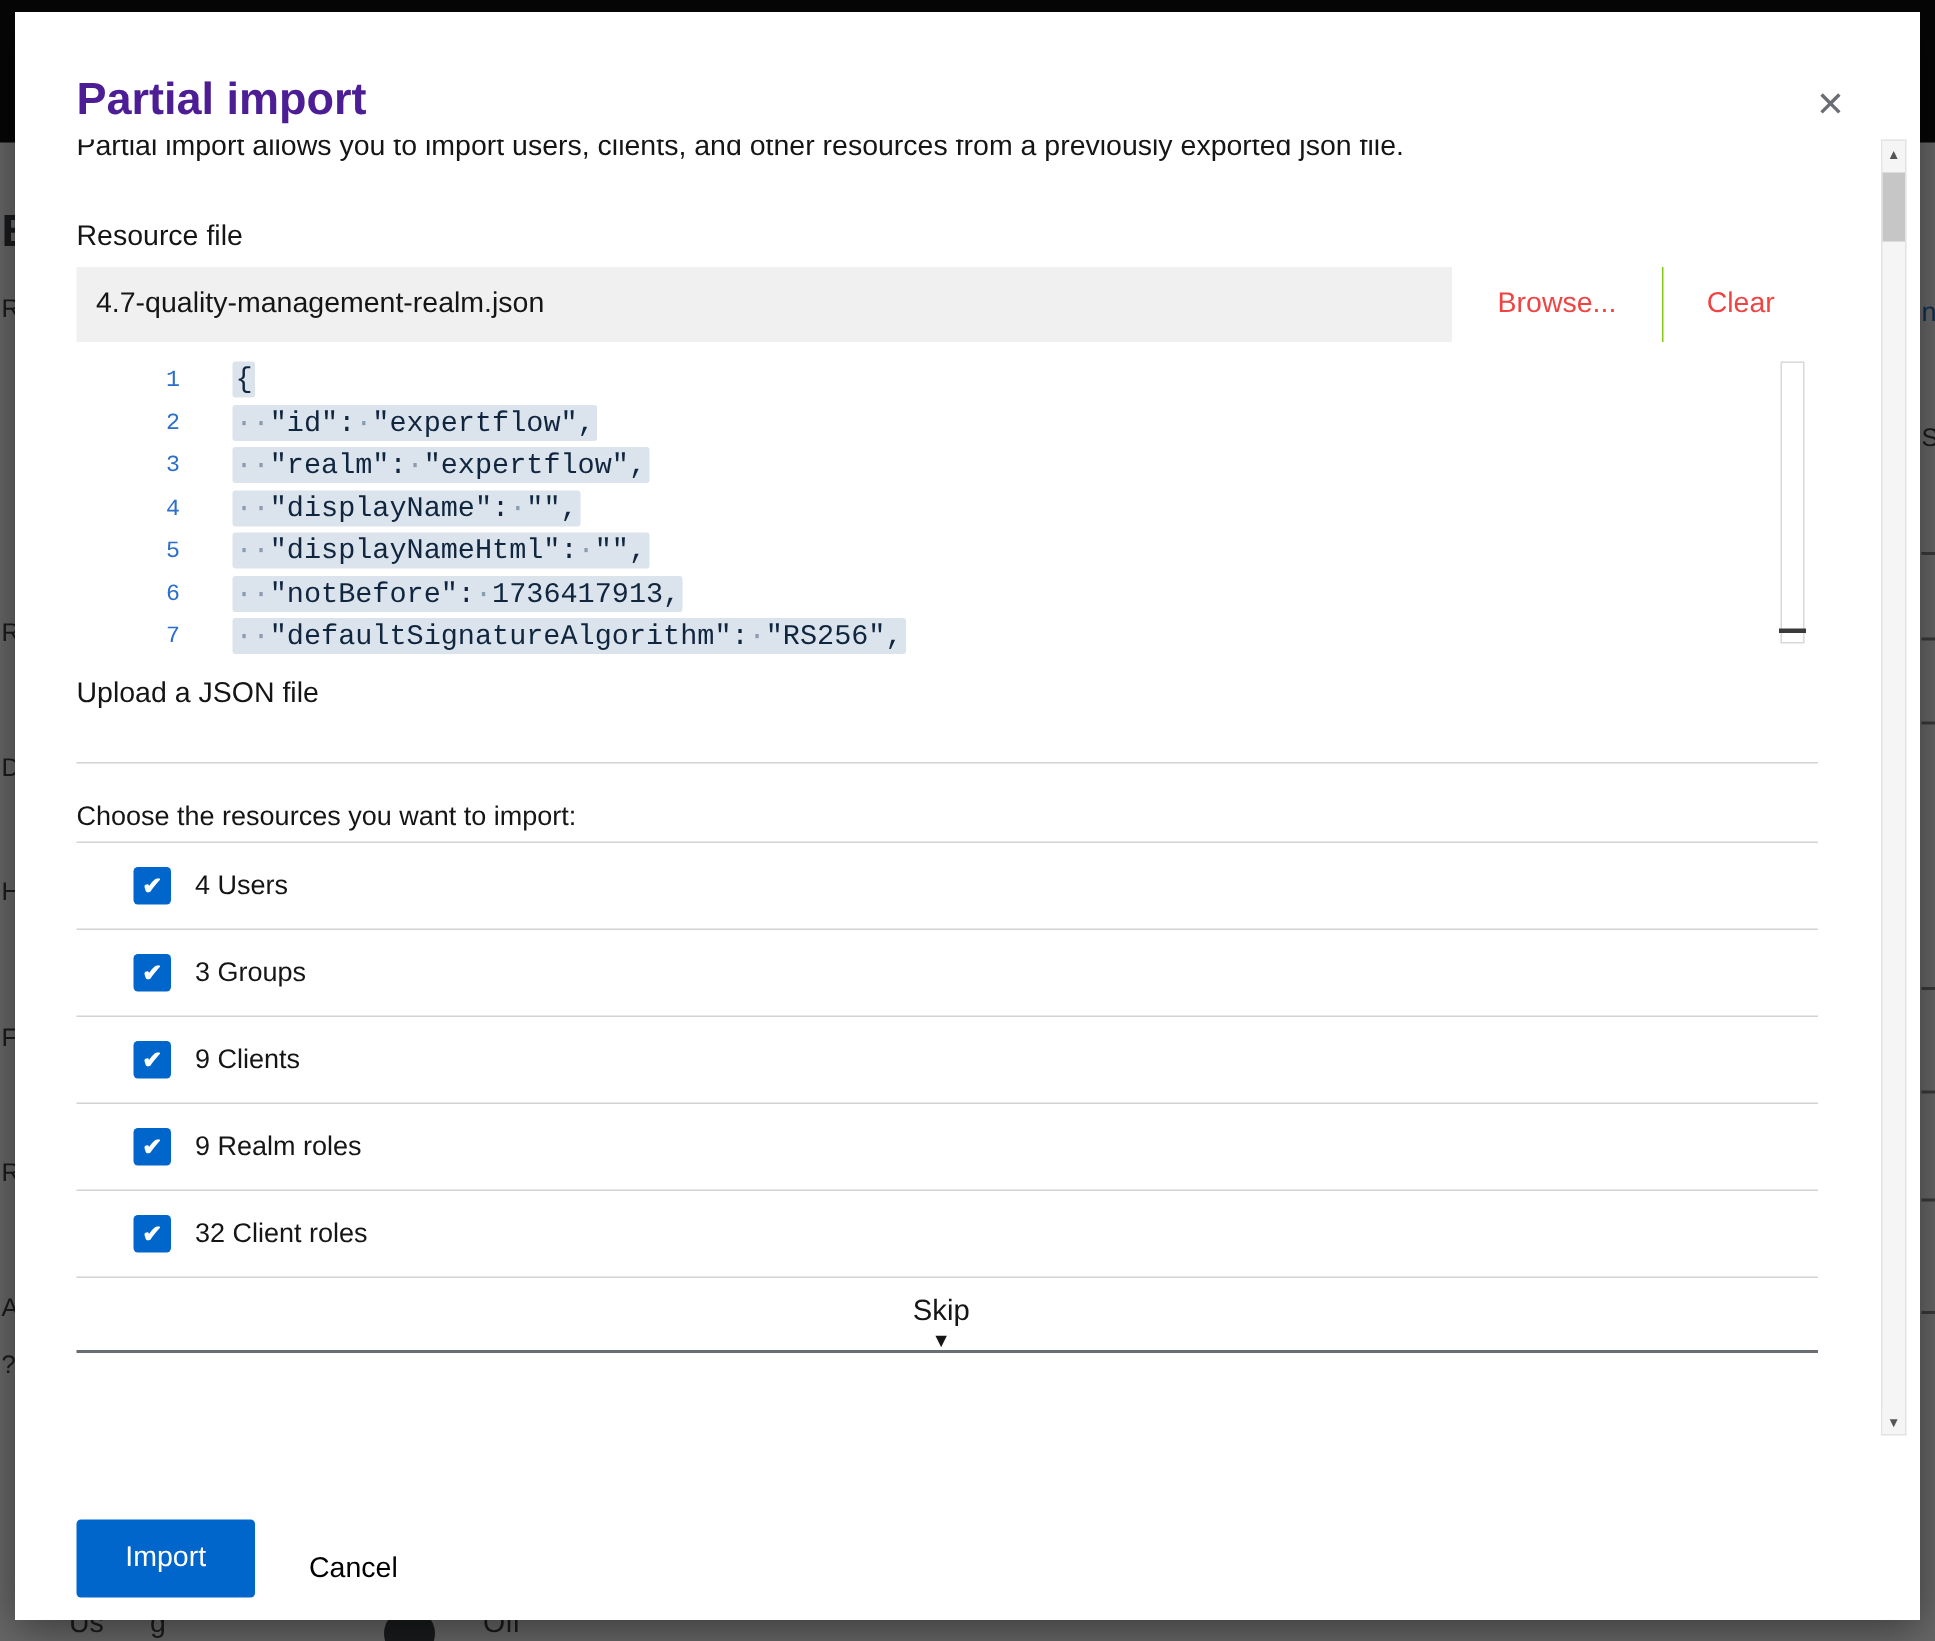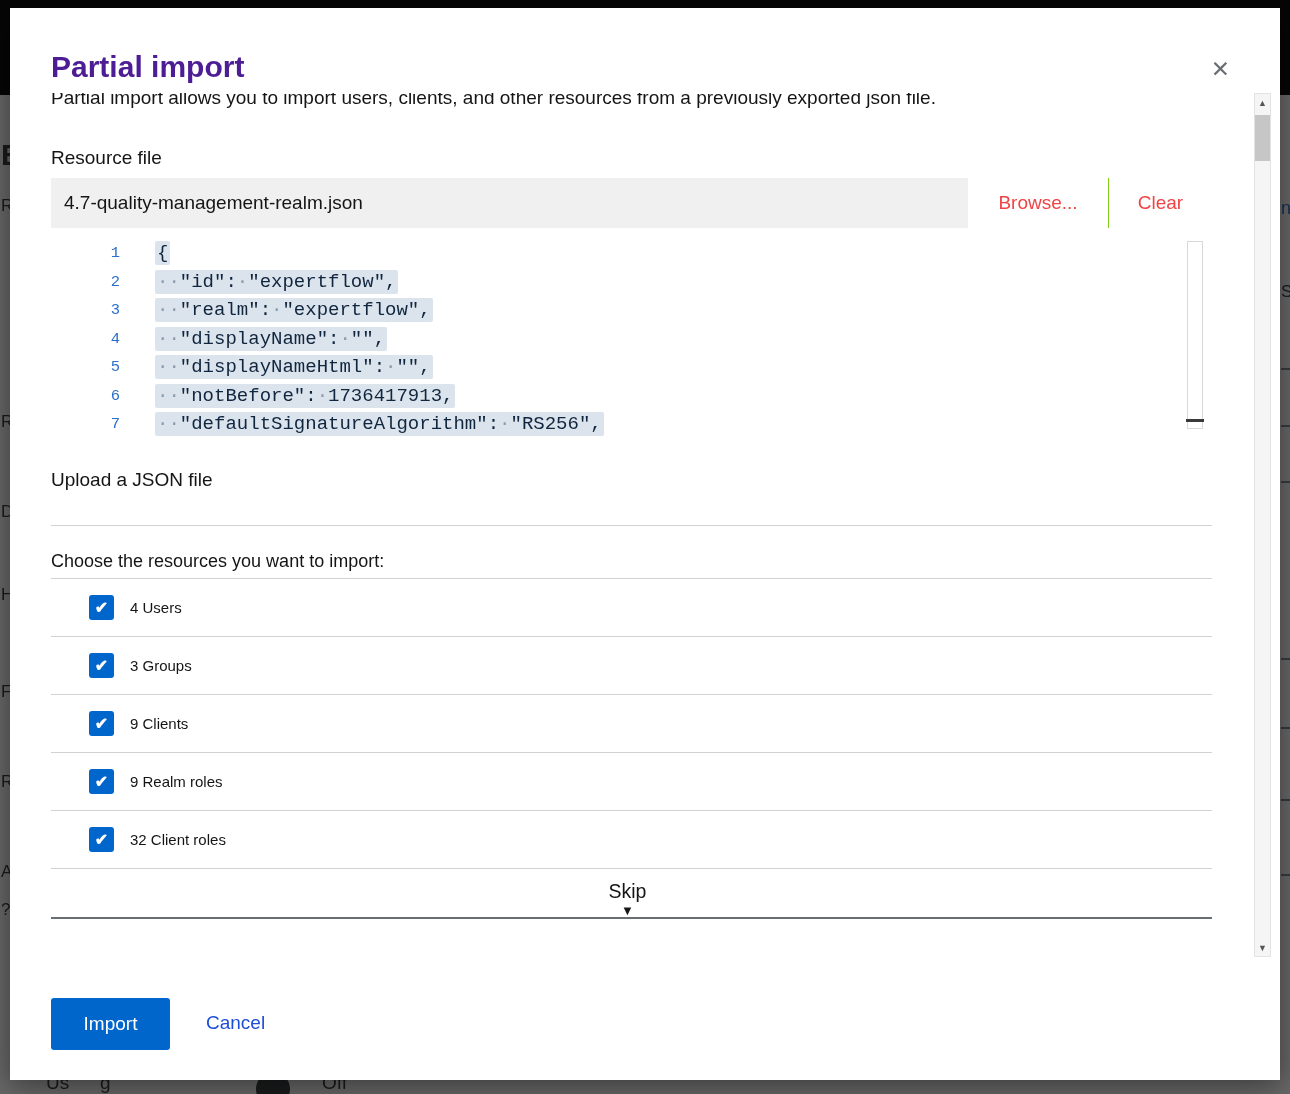--- a/index.html
+++ b/index.html
@@ -75,59 +75,59 @@
   }
   .ct { margin-left:35px; font-size:19px; color:#10253e; white-space:pre; }
   .ct .sel { background:#dbe3ec; border-radius:2px; padding:1px 2px; }
   .ct i { font-style:normal; color:#8a9cb0; }
   .ed-scroll {
     position:absolute; right:9px; top:8px; width:16px; height:188px;
     background:#ffffff; border:1px solid #d8d8d8;
   }
   .ed-dash { position:absolute; bottom:6px; left:-2px; width:18px; height:3px; background:#3a3a3a; }
 
-  .helper { margin-top:30px; font-size:19px; line-height:22px; }
+  .helper { margin-top:13px; font-size:19px; line-height:22px; }
 
   .divider { margin:34px 0 0 0; border:none; border-top:1px solid #d2d2d2; height:0; }
 
   .choose-label { margin-top:24px; font-size:18px; line-height:22px; }
 
   .resource-list { margin-top:6px; border-top:1px solid #d2d2d2; }
   .resource-row {
     height:58px; border-bottom:1px solid #d2d2d2;
     display:flex; align-items:center; padding-left:38px; gap:16px;
   }
   .checkbox {
     flex:none; width:25px; height:25px; border-radius:3px;
     background:#0066cc; color:#ffffff;
     display:flex; align-items:center; justify-content:center;
     font-size:16px; font-weight:bold; cursor:pointer;
   }
-  .resource-label { font-size:15px; }
+  .resource-label { font-size:18px; }
 
   .conflict-label { margin-top:29px; font-size:19px; line-height:22px; }
 
   .select {
     margin-top:11px; height:39px; border-bottom:2px solid #6a6e73;
     display:flex; align-items:center; justify-content:space-between;
     padding:0 20px 0 12px; font-size:19.5px; cursor:pointer;flex-direction:column;
   }
   .caret { font-size:13px; color:#151515; }
 
   .modal-footer {
     position:absolute; left:0; bottom:0; width:100%; height:105px;
-    padding:23px 0 0 41px; display:flex; align-items:flex-start; gap:36px;
+    padding:23px 0 0 41px; display:flex; align-items:center; gap:36px;
   }
   .btn-primary {
     width:119px; height:52px; background:#0066cc; color:#ffffff;
     border:none; border-radius:3px; font-size:19px; cursor:pointer;
     font-family:"Liberation Sans", sans-serif;
   }
   .btn-link {
-    background:none; border:none; color:#1d4ed8; font-size:19px;
+    background:none; border:none; color:#000000; font-size:19px;
     padding:14px 0 0 0; cursor:pointer; font-family:"Liberation Sans", sans-serif;
   }
 
   
   .scrollbar {
     position:absolute; top:85px; right:9px; width:17px; height:864px;
     background:#f5f5f5; border:1px solid #e3e3e3;
   }
   .sb-btn {
     position:absolute; left:0; width:15px; height:17px;

